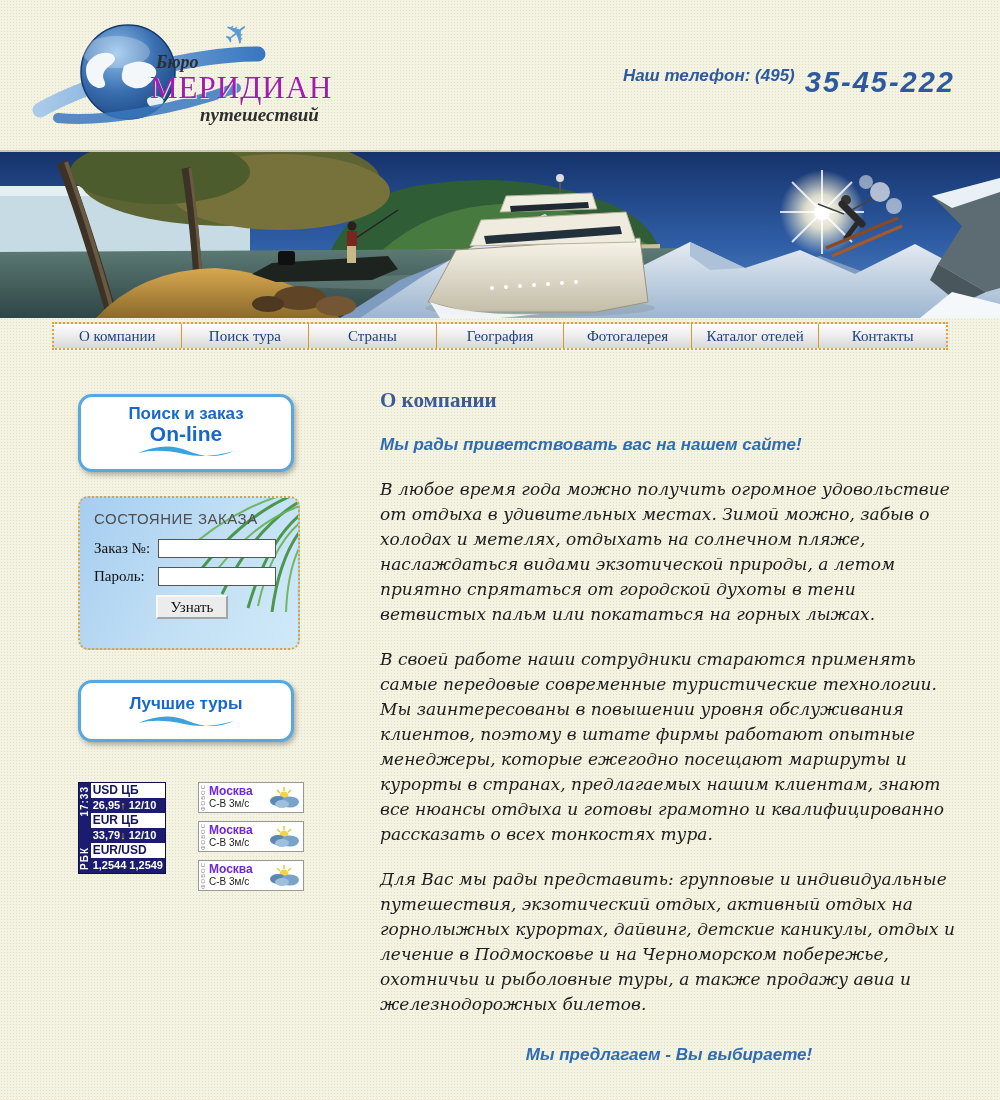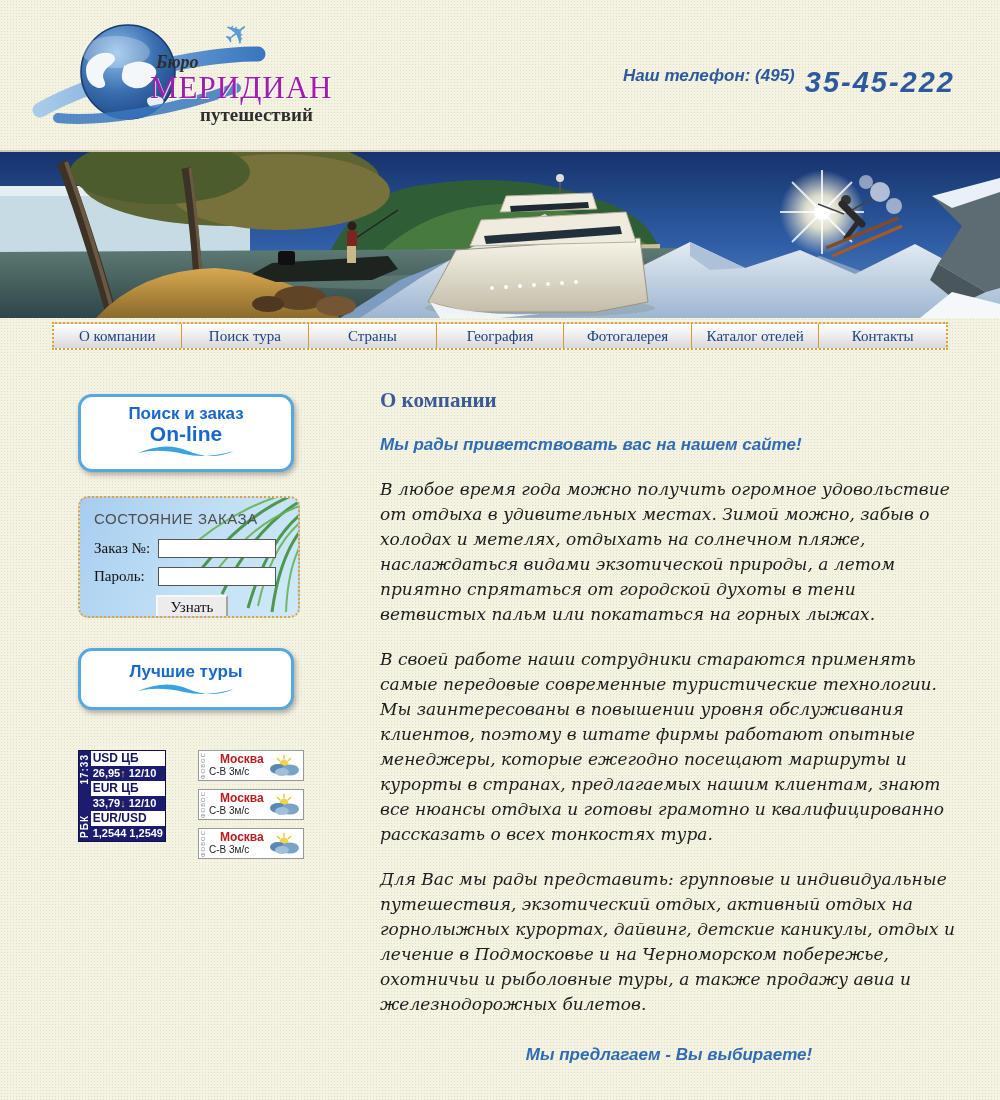--- a/index.html
+++ b/index.html
@@ -26,21 +26,21 @@
     font-size:18px; color:#2e2e2e; font-weight:bold;
   }
   .logo-line2 {
     position:absolute; left:122px; top:56px;
     font-family:"Liberation Serif", serif;
     font-size:31px; color:#a21caf; letter-spacing:1px;
     text-shadow:1px 1px 0 rgba(255,255,255,.8);
   }
   .logo-line3 {
     position:absolute; left:172px; top:90px;
-    font-family:"Liberation Serif", serif; font-weight:bold;
+    font-family:"Liberation Serif", serif; font-style:italic; font-weight:bold;
     font-size:19px; color:#2e2e2e;
   }
   .phone { position:absolute; right:45px; top:66px; display:flex; align-items:flex-start; gap:10px; }
   .phone-label {
     font-style:italic; font-weight:bold; font-size:17px; color:#2d5a9e;
   }
   .phone-number {
     font-style:italic; font-weight:bold; font-size:29px; color:#2d5a9e; letter-spacing:2px;
   }
 
@@ -72,21 +72,21 @@
     border:3px solid #57a8e0; border-radius:14px;
     box-shadow:2px 3px 5px rgba(90,90,90,.45);
     text-align:center; padding:7px 0 10px 0; cursor:pointer;
   }
   .side-btn .l1 { font-weight:bold; font-size:17px; color:#1668cc; line-height:19px; }
   .side-btn .l2 { font-weight:bold; font-size:21px; color:#1668cc; line-height:22px; }
   .side-btn svg { display:block; margin:0 auto; }
 
   
   .order-box {
-    margin-top:24px; width:222px; height:122px;
+    margin-top:24px; width:222px; height:154px;
     border:2px dotted #e2a138; border-radius:10px;
     background:linear-gradient(120deg,#a6cdf0 0%, #c2e0f5 55%, #cfe9f8 100%);
     position:relative; overflow:hidden; padding:12px 0 3px 14px;
   }
   .order-box .palm { position:absolute; right:-8px; top:-8px; pointer-events:none; }
   .order-title {
     font-size:15px; color:#4e4e4e; letter-spacing:.5px; margin-bottom:12px; position:relative;
   }
   .order-row { display:flex; align-items:center; margin-bottom:9px; position:relative; }
   .order-row label {
@@ -132,21 +132,21 @@
   .weather {
     width:106px; height:31px; border:1px solid #999; background:#fff;
     display:flex; align-items:center; position:relative; padding-left:10px; cursor:pointer;
   }
   .weather .provider {
     position:absolute; left:1px; top:1px; bottom:1px;
     writing-mode:vertical-rl; transform:rotate(180deg);
     font-size:6px; color:#8a8a8a; letter-spacing:1px; line-height:6px;
   }
   .weather .wtxt { display:flex; flex-direction:column; }
-  .weather .city { color:#b91c1c; font-weight:bold; font-size:12px; line-height:13px;margin-left:11px; }
+  .weather .city { color:#6d28d9; font-weight:bold; font-size:12px; line-height:13px; }
   .weather .wind { color:#222; font-size:10px; line-height:12px; }
   .weather svg { margin-left:auto; margin-right:2px; }
 
   
   .page-title {
     font-family:"Liberation Serif", serif; font-size:21px; color:#3c5a96; margin-bottom:22px;
   }
   .intro, .closing {
     font-style:italic; font-weight:bold; font-size:17px; color:#2f6cb3; margin-bottom:22px;
   }

